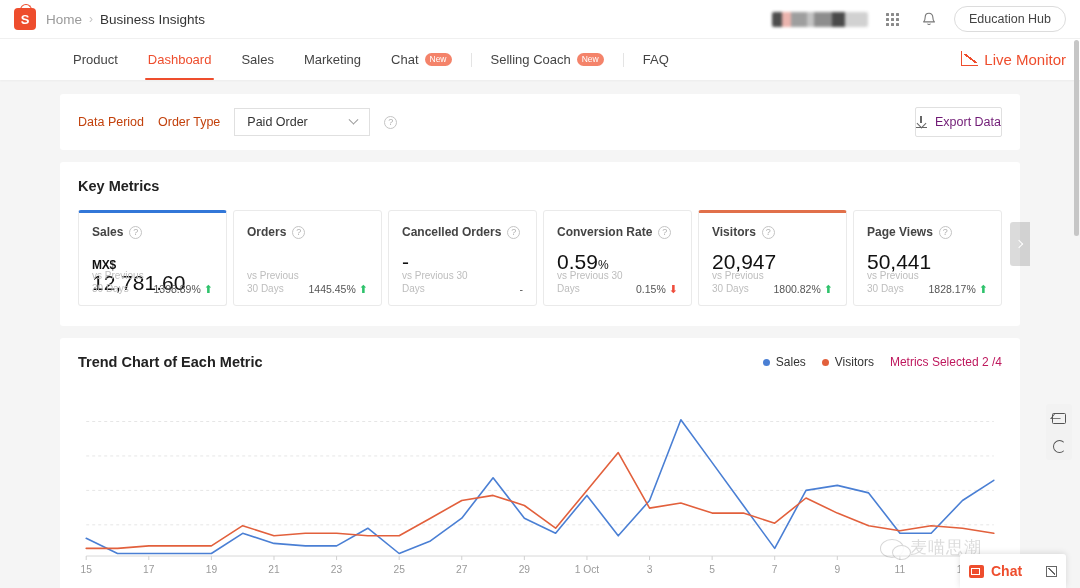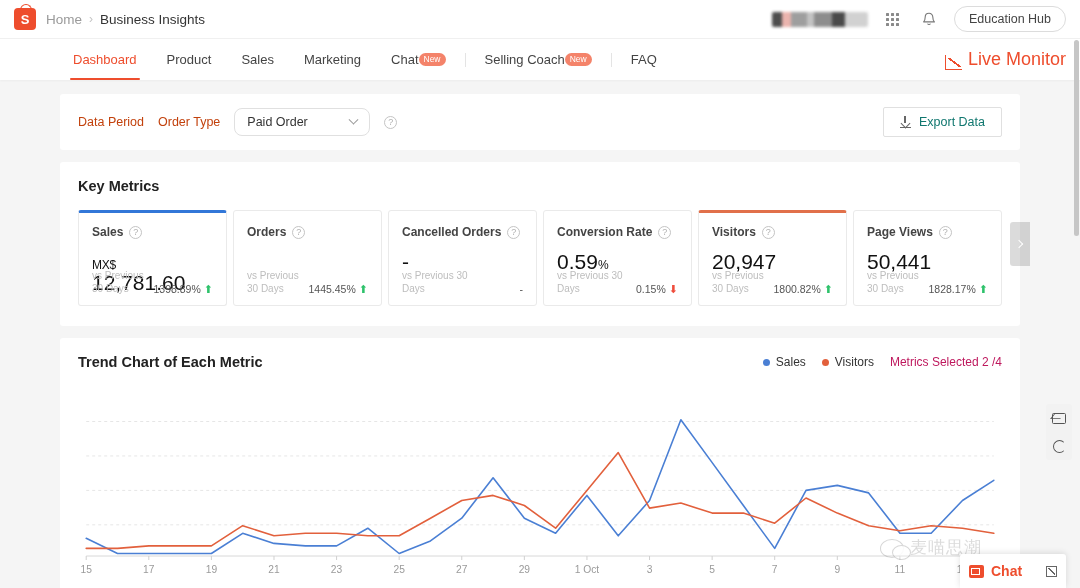--- a/index.html
+++ b/index.html
@@ -58,27 +58,27 @@
   .tab {
     position: relative; height: 100%; display: flex; align-items: center;
     padding: 0 15px; font-size: 13px; color: #444; white-space: nowrap;
   }
   .tab.active { color: #ee4d2d; }
   .tab.active::after {
     content: ""; position: absolute; left: 12px; right: 12px; bottom: 0;
     height: 2.5px; background: #ee4d2d; border-radius: 2px;
   }
   .badge-new {
-    background: #f4836a; color: #fff; font-size: 8.5px;
+    margin-left: 6px; background: #f4836a; color: #fff; font-size: 8.5px;
     padding: 1.5px 5px; border-radius: 7px; line-height: 1.2;
   }
   .tab-div { width: 1px; height: 14px; background: #e4e4e4; margin: 0 4px; }
   .live-monitor {
-    margin-left: auto; display: flex; align-items: flex-end; gap: 6px;
-    color: #ee4d2d; font-size: 18px;
+    margin-left: auto; display: flex; align-items: flex-start; gap: 6px;
+    color: #ee4d2d; font-size: 15px;
   }
   .lm-icon {
     width: 17px; height: 15px; border-left: 1.5px solid #ee4d2d;
     border-bottom: 1.5px solid #ee4d2d; position: relative;
   }
   .lm-icon::after {
     content: ""; position: absolute; left: 2px; bottom: 2px;
     width: 13px; height: 9px;
     background: linear-gradient(38deg, transparent 44%, #ee4d2d 44% 56%, transparent 56%);
   }
@@ -99,34 +99,34 @@
   .cal-icon {
     width: 12px; height: 12px; border: 1.3px solid #b0b0b0; border-radius: 1.5px;
     position: relative; flex: none;
   }
   .cal-icon::before {
     content: ""; position: absolute; top: 2px; left: 1.5px; right: 1.5px;
     border-top: 1.3px solid #b0b0b0;
   }
   .date-strong { font-weight: bold; }
   .select-box {
-    border: 1px solid #e0e0e0; border-radius: 8px; padding: 6px 12px;
+    border: 1px solid #e0e0e0; border-radius: 0; padding: 6px 12px;
     font-size: 12.5px; color: #333; width: 136px; display: flex;
     align-items: center; justify-content: space-between; background: #fff;
   }
   .chev { width: 7px; height: 7px; border-right: 1.3px solid #999;
           border-bottom: 1.3px solid #999; transform: rotate(45deg) translate(-2px,-2px); }
   .q-icon {
     width: 13px; height: 13px; border-radius: 50%; border: 1px solid #c4c4c4;
     color: #b0b0b0; font-size: 9px; display: inline-flex; align-items: center;
     justify-content: center; flex: none; line-height: 1;
   }
   .export-btn {
     margin-left: auto; border: 1px solid #e0e0e0; border-radius: 2px;
-    padding: 7px 16px; font-size: 12.5px; color: #0f766e; background: #fff;
+    padding: 7px 0; font-size: 12.5px; color: #701a75; background: #fff;
     display: flex; align-items: center; gap: 8px;
   }
   .dl-icon { width: 11px; height: 12px; position: relative; flex: none; }
   .dl-icon::before {
     content: ""; position: absolute; left: 4.5px; top: 0; width: 1.4px; height: 7px; background: #666;
   }
   .dl-icon::after {
     content: ""; position: absolute; left: 2px; top: 4px; width: 6px; height: 6px;
     border-right: 1.4px solid #666; border-bottom: 1.4px solid #666;
     transform: rotate(45deg);
@@ -140,21 +140,21 @@
   .card {
     flex: 1 1 0; border: 1px solid #eaeaea; border-radius: 3px;
     padding: 14px 13px 12px 13px; min-height: 96px; position: relative;
     background: #fff;
   }
   .card.sel-blue { border-top: 3px solid #3277d8; padding-top: 12px; }
   .card.sel-orange { border-top: 3px solid #e1704a; padding-top: 12px; }
   .card-head { display: flex; align-items: center; gap: 6px; }
   .card-label { font-size: 12px; color: #444; font-weight: bold; }
   .card-value { margin-top: 12px; font-size: 21px; color: #111; font-weight: 500; line-height: 1; }
-  .cur { font-size: 12px; font-weight: normal; letter-spacing: -.2px; }
+  .cur { font-size: 12px; font-weight: bold; letter-spacing: -.2px; }
   .pct-unit { font-size: 12px; }
   .card-foot {
     position: absolute; left: 13px; right: 13px; bottom: 10px;
     display: flex; align-items: flex-end; justify-content: space-between; gap: 6px;
   }
   .vs-text { font-size: 10px; color: #bdbdbd; line-height: 1.25; max-width: 72px; }
   .delta { font-size: 10.5px; color: #555; display: flex; align-items: center; gap: 3px; white-space: nowrap; }
   .arr-up { color: #2ec26b; font-size: 11px; line-height: 1; }
   .arr-dn { color: #ef4d3c; font-size: 11px; line-height: 1; }
   .carousel-next {
@@ -270,25 +270,25 @@
           <path d="M7 1.2c-2.2 0-3.8 1.7-3.8 3.9 0 3-.9 4.1-1.6 4.8h10.8c-.7-.7-1.6-1.8-1.6-4.8 0-2.2-1.6-3.9-3.8-3.9z" fill="none" stroke="#777" stroke-width="1.1" stroke-linejoin="round"></path>
           <path d="M5.6 11.6a1.5 1.5 0 0 0 2.8 0" fill="none" stroke="#777" stroke-width="1.1"></path>
         </svg>
       </div>
       <div class="edu-btn">Education Hub</div>
     </div>
   </div>
 
   <div class="navbar">
     <div class="tabs">
+      <div class="tab">
+        <span>Product</span>
+      </div>
       <div class="tab active">
         <span>Dashboard</span>
-      </div>
-      <div class="tab">
-        <span>Product</span>
       </div>
       <div class="tab">
         <span>Sales</span>
       </div>
       <div class="tab">
         <span>Marketing</span>
       </div>
       <div class="tab">
         <span>Chat</span>
         <span class="badge-new">New</span>

